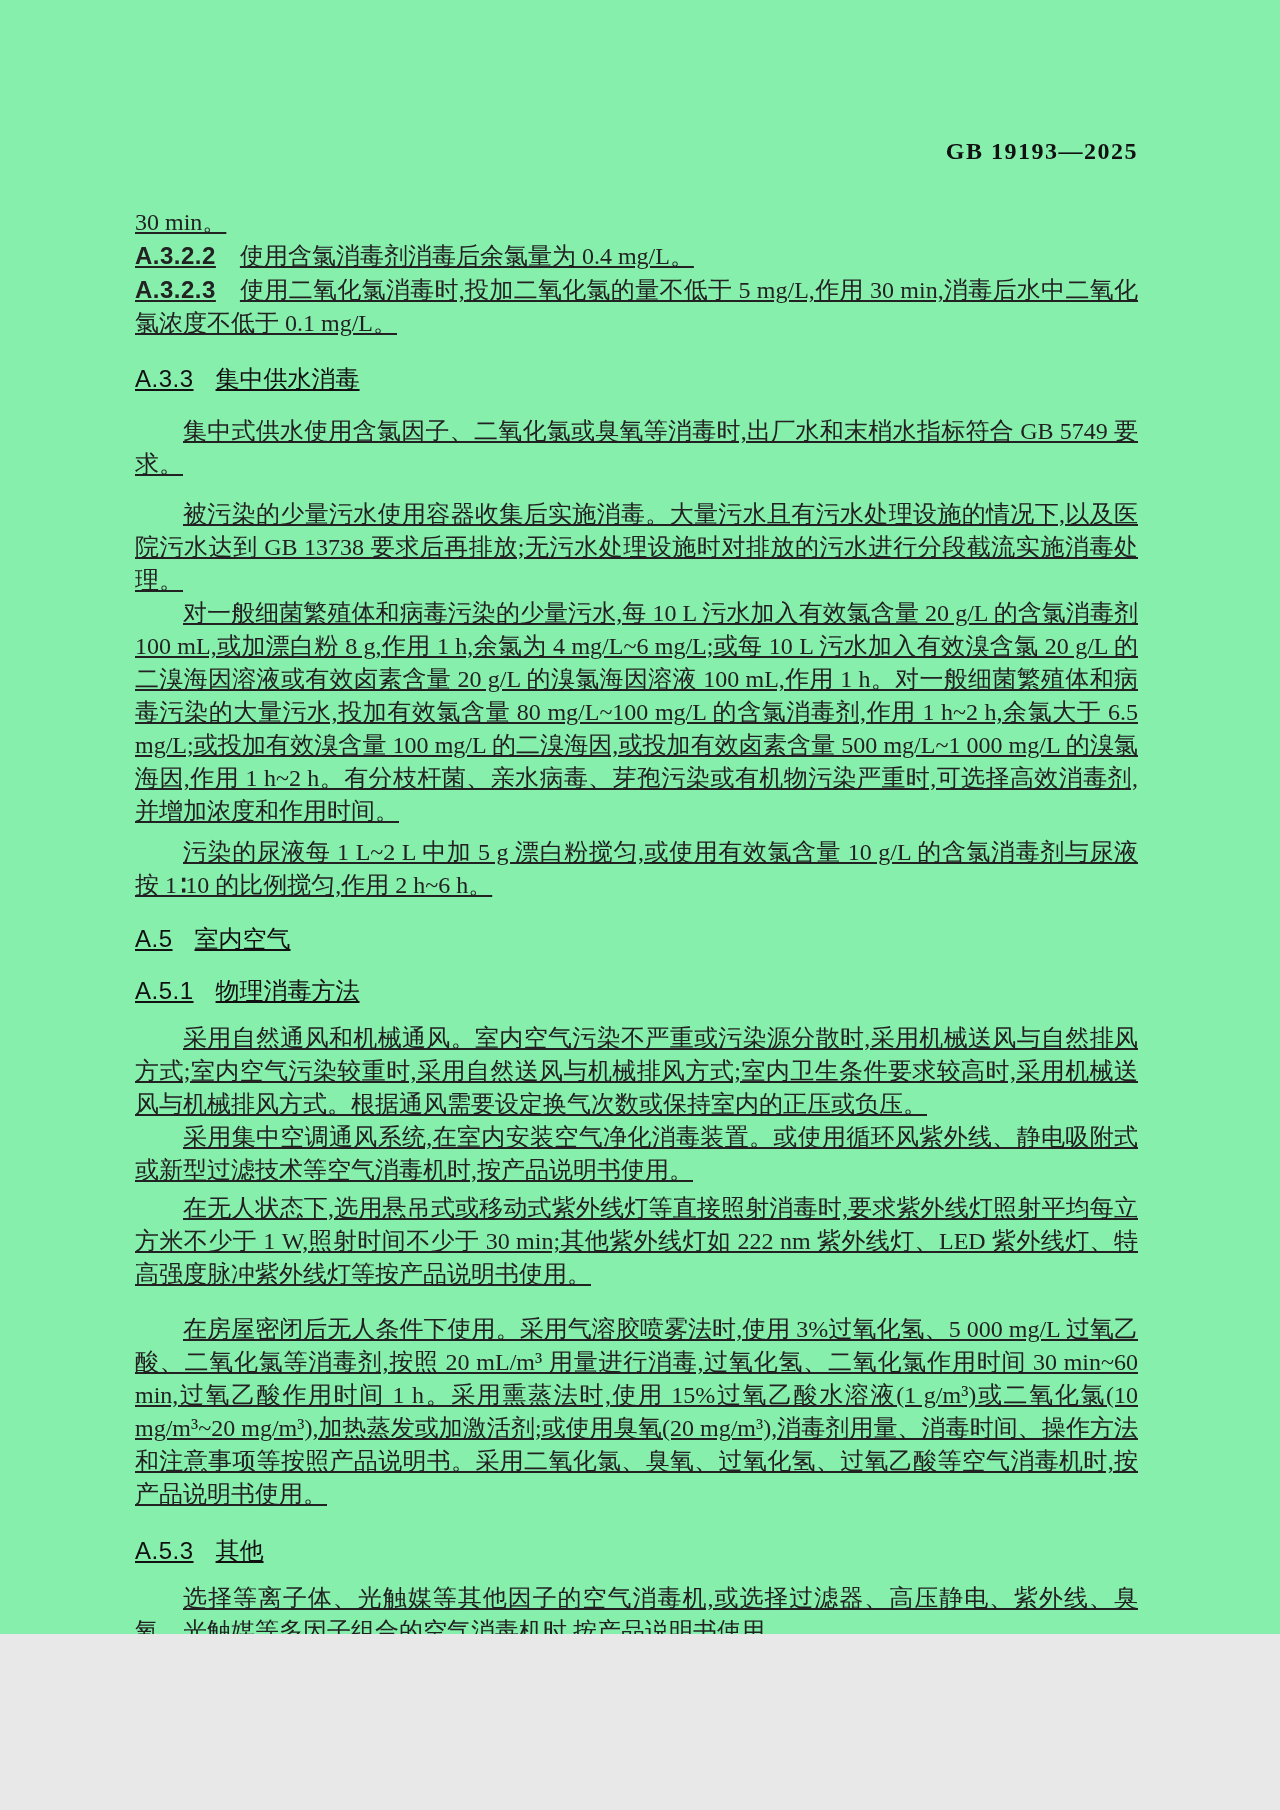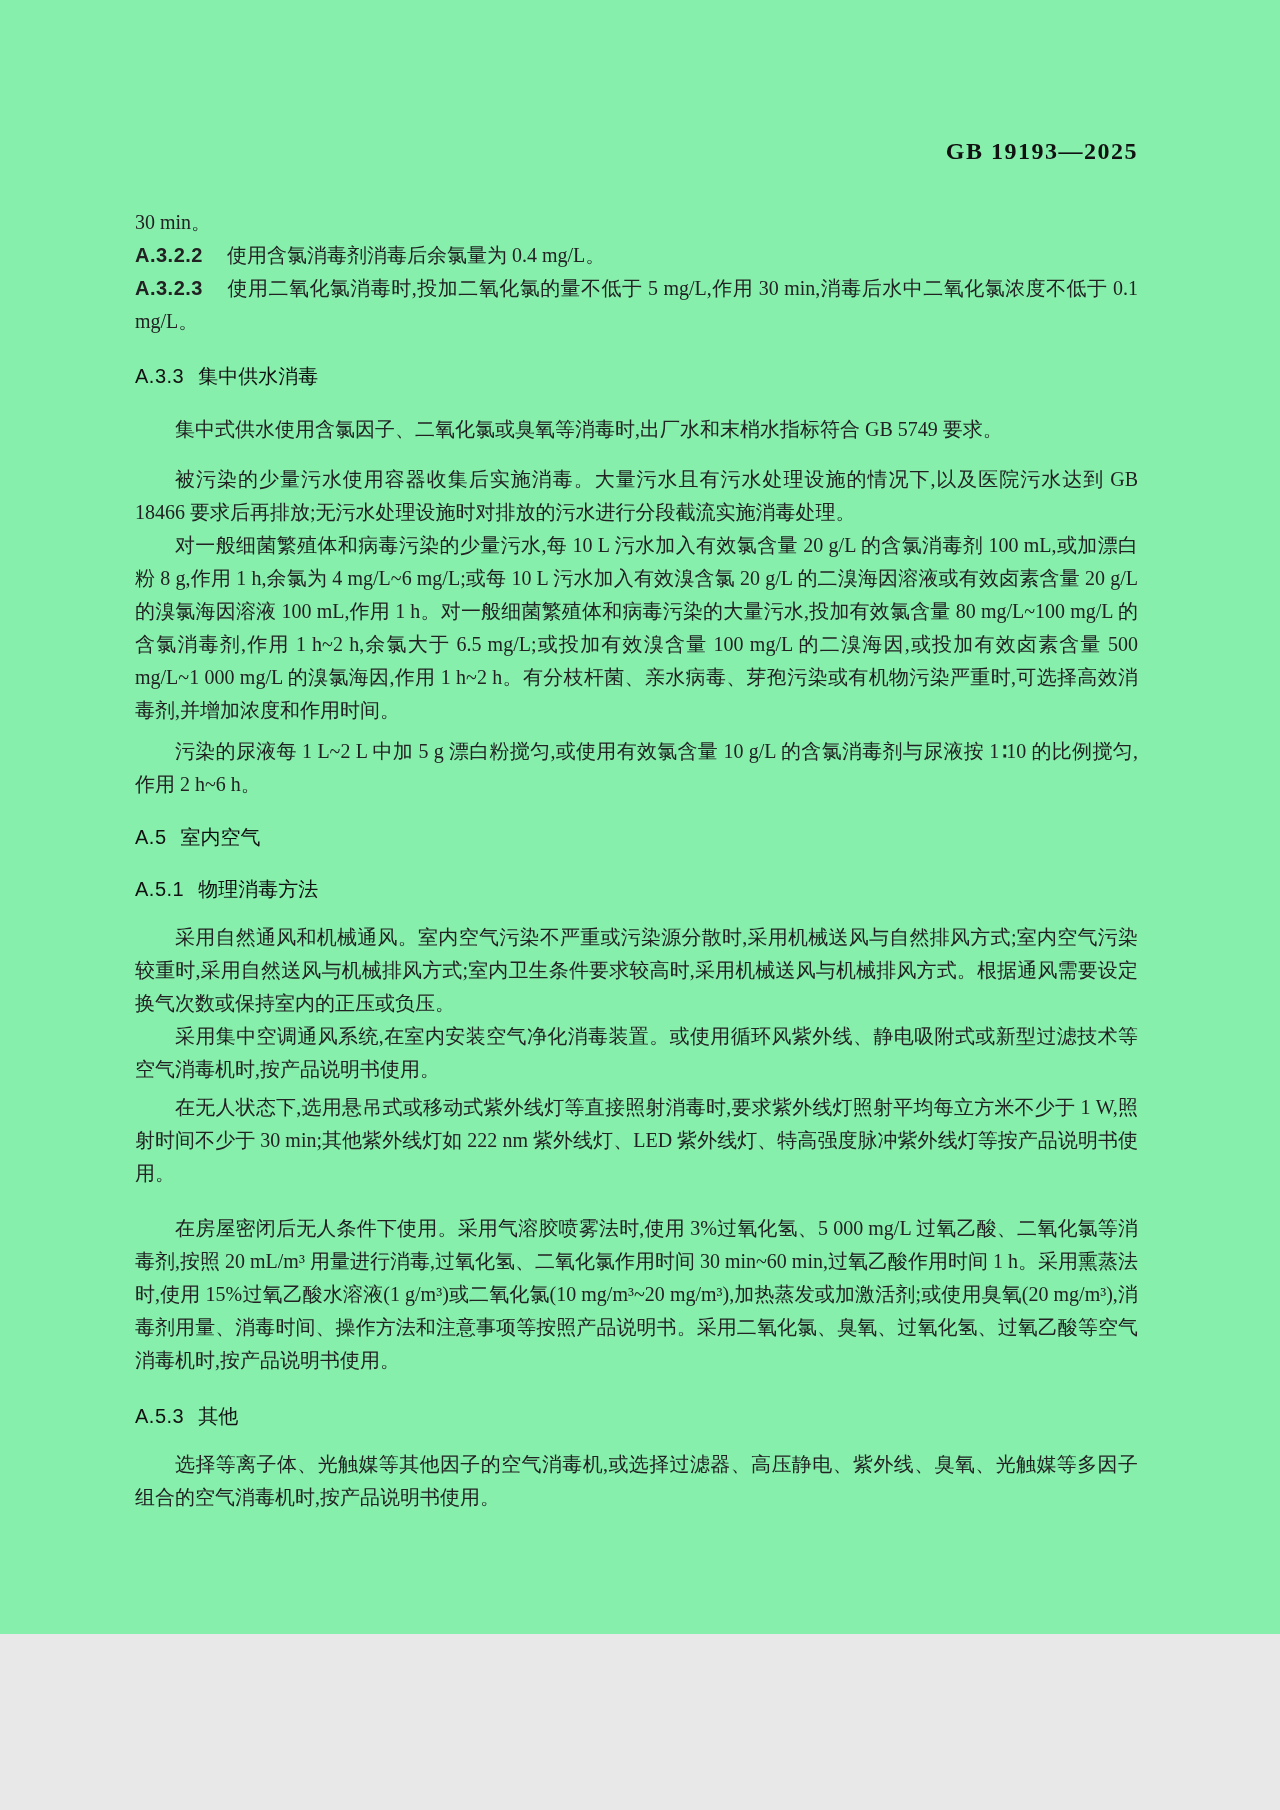--- a/index.html
+++ b/index.html
@@ -31,39 +31,40 @@
     left: 135px;
     top: 206px;
     width: 1003px;
     font-size: 20px;
     line-height: 33px;
     text-align: justify;
   }
   .content p, .content h3, .content h2 {
     margin: 0;
     padding: 0;
-    font-size: 20px;
+    font-size: 24px;
     line-height: 33px;
     font-weight: normal;
+    text-decoration: underline;
   }
   .para { text-indent: 2em; }
   .clause-num {
     font-weight: bold;
     font-family: "Liberation Sans", sans-serif;
     margin-right: 24px;
     letter-spacing: 0.5px;
     margin-top: 12px;
   }
   .heading {
     font-weight: bold;
     font-family: "Liberation Sans", sans-serif;
     text-align: left;
     color: #111111;
   }
-  .heading .heading-num { margin-right: 14px; letter-spacing: 0.5px; }
+  .heading .heading-num { margin-right: 22px; letter-spacing: 0.5px; }
   .mt22 { margin-top: 22px !important; }
   .mt20 { margin-top: 20px !important; }
   .mt25 { margin-top: 25px !important; }
   .mt17 { margin-top: 17px !important; }
   .mt8  { margin-top: 8px  !important; }
   .mt19 { margin-top: 19px !important; }
   .mt15 { margin-top: 15px !important; }
   .mt5  { margin-top: 5px  !important; }
   .mt23 { margin-top: 23px !important; }
   .page-number {
@@ -110,21 +111,21 @@
 
     <p><span class="clause-num">A.3.2.2</span><span>使用含氯消毒剂消毒后余氯量为 0.4 mg/L。</span></p>
 
     <p><span class="clause-num">A.3.2.3</span><span>使用二氧化氯消毒时,投加二氧化氯的量不低于 5 mg/L,作用 30 min,消毒后水中二氧化氯浓度不低于 0.1 mg/L。</span></p>
 
     <h3 class="heading mt22"><span class="heading-num">A.3.3</span><span>集中供水消毒</span></h3>
 
     <p class="para mt20">集中式供水使用含氯因子、二氧化氯或臭氧等消毒时,出厂水和末梢水指标符合 GB 5749 要求。</p>
 
 
-    <p class="para mt17">被污染的少量污水使用容器收集后实施消毒。大量污水且有污水处理设施的情况下,以及医院污水达到 GB 18466 要求后再排放;无污水处理设施时对排放的污水进行分段截流实施消毒处理。</p>
+    <p class="para mt17">被污染的少量污水使用容器收集后实施消毒。大量污水且有污水处理设施的情况下,以及医院污水达到 GB 13738 要求后再排放;无污水处理设施时对排放的污水进行分段截流实施消毒处理。</p>
 
     <p class="para">对一般细菌繁殖体和病毒污染的少量污水,每 10 L 污水加入有效氯含量 20 g/L 的含氯消毒剂 100 mL,或加漂白粉 8 g,作用 1 h,余氯为 4 mg/L~6 mg/L;或每 10 L 污水加入有效溴含氯 20 g/L 的二溴海因溶液或有效卤素含量 20 g/L 的溴氯海因溶液 100 mL,作用 1 h。对一般细菌繁殖体和病毒污染的大量污水,投加有效氯含量 80 mg/L~100 mg/L 的含氯消毒剂,作用 1 h~2 h,余氯大于 6.5 mg/L;或投加有效溴含量 100 mg/L 的二溴海因,或投加有效卤素含量 500 mg/L~1 000 mg/L 的溴氯海因,作用 1 h~2 h。有分枝杆菌、亲水病毒、芽孢污染或有机物污染严重时,可选择高效消毒剂,并增加浓度和作用时间。</p>
 
     <p class="para mt8">污染的尿液每 1 L~2 L 中加 5 g 漂白粉搅匀,或使用有效氯含量 10 g/L 的含氯消毒剂与尿液按 1∶10 的比例搅匀,作用 2 h~6 h。</p>
 
     <h2 class="heading mt20"><span class="heading-num">A.5</span><span>室内空气</span></h2>
 
     <h3 class="heading mt19"><span class="heading-num">A.5.1</span><span>物理消毒方法</span></h3>
 
     <p class="para mt15">采用自然通风和机械通风。室内空气污染不严重或污染源分散时,采用机械送风与自然排风方式;室内空气污染较重时,采用自然送风与机械排风方式;室内卫生条件要求较高时,采用机械送风与机械排风方式。根据通风需要设定换气次数或保持室内的正压或负压。</p>

